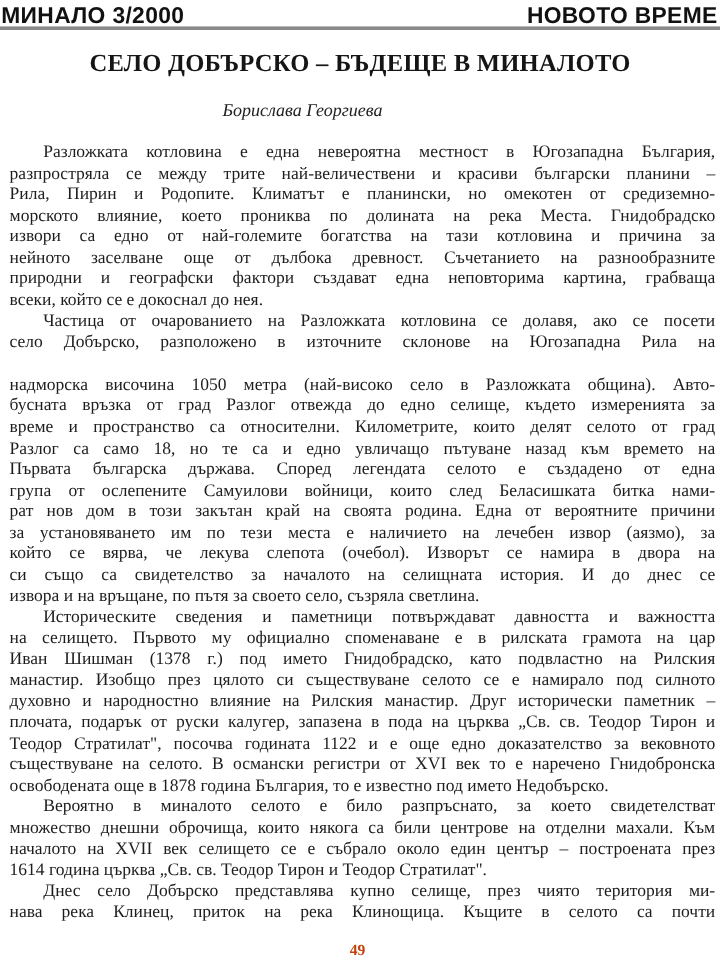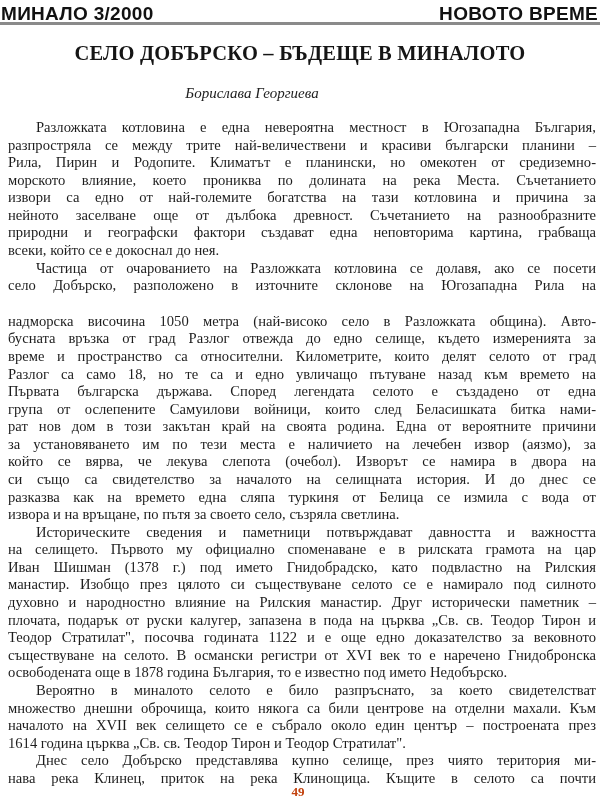--- a/index.html
+++ b/index.html
@@ -45,38 +45,37 @@
   <div class="hdr-rule"></div>
 </div>
 
 <div class="title">СЕЛО ДОБЪРСКО – БЪДЕЩЕ В МИНАЛОТО</div>
 <div class="author">Борислава Георгиева</div>
 
 <div class="body-text" id="body-text">
     <div class="line indent" style="white-space: nowrap;">Разложката котловина е една невероятна местност в Югозападна България,</div>
     <div class="line" style="white-space: nowrap;">разпростряла се между трите най-величествени и красиви български планини –</div>
     <div class="line" style="white-space: nowrap;">Рила, Пирин и Родопите. Климатът е планински, но омекотен от средиземно-</div>
-    <div class="line" style="white-space: nowrap;">морското влияние, което прониква по долината на река Места. Съчетанието</div>
+    <div class="line" style="white-space: nowrap;">морското влияние, което прониква по долината на река Места. Гнидобрадско</div>
     <div class="line" style="white-space: nowrap;">извори са едно от най-големите богатства на тази котловина и причина за</div>
     <div class="line" style="white-space: nowrap;">нейното заселване още от дълбока древност. Съчетанието на разнообразните</div>
     <div class="line" style="white-space: nowrap;">природни и географски фактори създават една неповторима картина, грабваща</div>
     <div class="line last" style="white-space: nowrap;">всеки, който се е докоснал до нея.</div>
     <div class="line indent" style="white-space: nowrap;">Частица от очарованието на Разложката котловина се долавя, ако се посети</div>
     <div class="line" style="white-space: nowrap;">село Добърско, разположено в източните склонове на Югозападна Рила на</div>
     <div class="line" style="white-space: nowrap; margin-top: 18px;">надморска височина 1050 метра (най-високо село в Разложката община). Авто-</div>
     <div class="line" style="white-space: nowrap;">бусната връзка от град Разлог отвежда до едно селище, където измеренията за</div>
     <div class="line" style="white-space: nowrap;">време и пространство са относителни. Километрите, които делят селото от град</div>
     <div class="line" style="white-space: nowrap;">Разлог са само 18, но те са и едно увличащо пътуване назад към времето на</div>
     <div class="line" style="white-space: nowrap;">Първата българска държава. Според легендата селото е създадено от една</div>
     <div class="line" style="white-space: nowrap;">група от ослепените Самуилови войници, които след Беласишката битка нами-</div>
     <div class="line" style="white-space: nowrap;">рат нов дом в този закътан край на своята родина. Една от вероятните причини</div>
     <div class="line" style="white-space: nowrap;">за установяването им по тези места е наличието на лечебен извор (аязмо), за</div>
     <div class="line" style="white-space: nowrap;">който се вярва, че лекува слепота (очебол). Изворът се намира в двора на</div>
     <div class="line" style="white-space: nowrap;">си също са свидетелство за началото на селищната история. И до днес се</div>
-    <div class="line" style="white-space: nowrap;">разказва как на времето една сляпа туркиня от Белица се измила с вода от</div>
     <div class="line last" style="white-space: nowrap;">извора и на връщане, по пътя за своето село, съзряла светлина.</div>
     <div class="line indent" style="white-space: nowrap;">Историческите сведения и паметници потвърждават давността и важността</div>
     <div class="line" style="white-space: nowrap;">на селището. Първото му официално споменаване е в рилската грамота на цар</div>
     <div class="line" style="white-space: nowrap;">Иван Шишман (1378 г.) под името Гнидобрадско, като подвластно на Рилския</div>
     <div class="line" style="white-space: nowrap;">манастир. Изобщо през цялото си съществуване селото се е намирало под силното</div>
     <div class="line" style="white-space: nowrap;">духовно и народностно влияние на Рилския манастир. Друг исторически паметник –</div>
     <div class="line" style="white-space: nowrap;">плочата, подарък от руски калугер, запазена в пода на църква „Св. св. Теодор Тирон и</div>
     <div class="line" style="white-space: nowrap;">Теодор Стратилат", посочва годината 1122 и е още едно доказателство за вековното</div>
     <div class="line" style="white-space: nowrap;">съществуване на селото. В османски регистри от XVI век то е наречено Гнидобронска</div>
     <div class="line last" style="white-space: nowrap;">освободената още в 1878 година България, то е известно под името Недобърско.</div>

